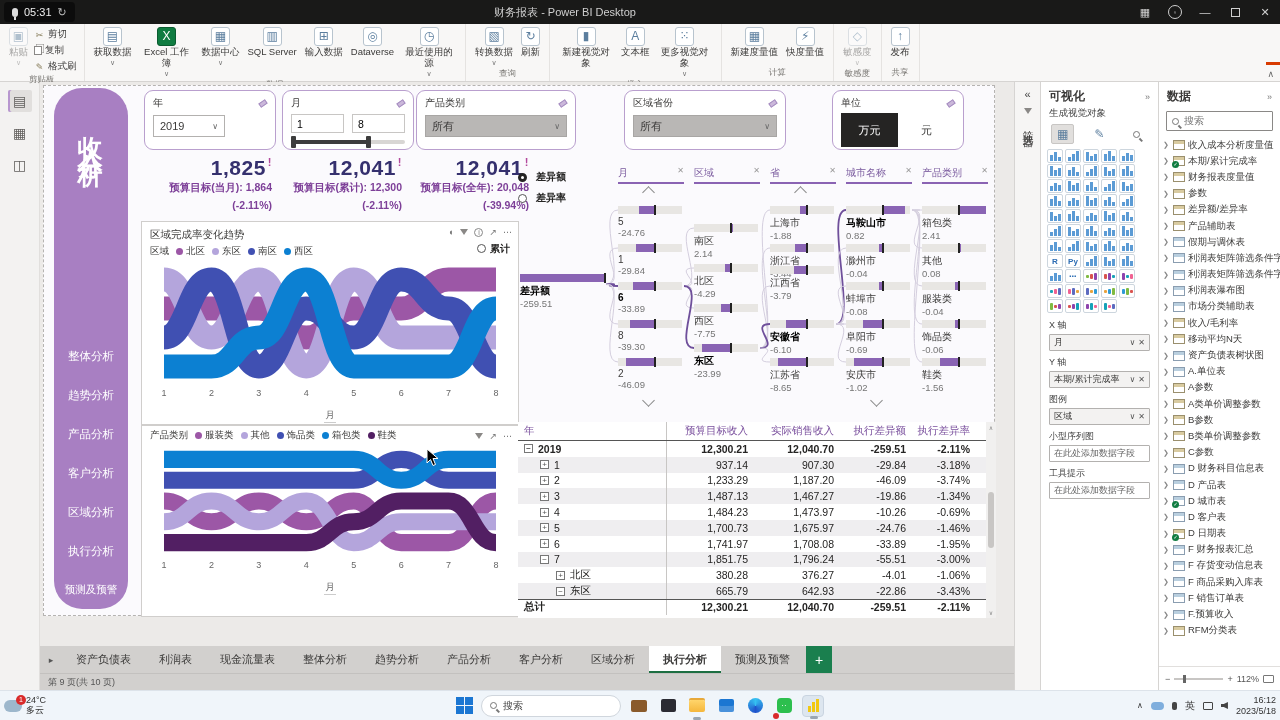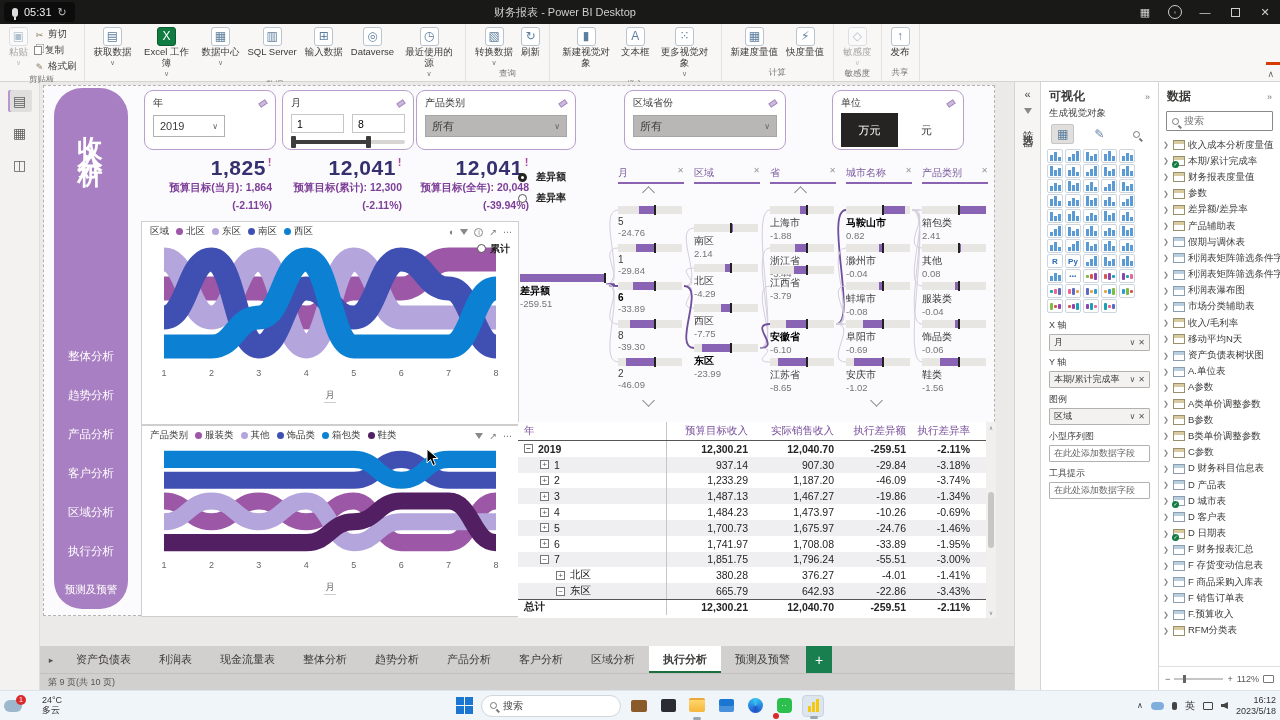--- a/index.html
+++ b/index.html
@@ -161,21 +161,21 @@
 .ditem .ch{color:#888;font-size:7px;width:7px;flex:0 0 7px}
 .tblic{width:12px;height:10px;border:1px solid #8a9db0;background:linear-gradient(#b9cfdf,#b9cfdf) 0 0/100% 3px no-repeat,#fff;position:relative;flex:0 0 12px}
 .tblic.meas{border-color:#9a8f6d;background:linear-gradient(#d9cba0,#d9cba0) 0 0/100% 3px no-repeat,#fff}
 .tblic .ck{position:absolute;left:-2px;bottom:-3px;width:7px;height:7px;background:#107c41;border-radius:50%;color:#fff;font-size:5px;line-height:7px;text-align:center}
 .zoomrow{height:24px;border-top:1px solid #e1dfdd;display:flex;align-items:center;gap:4px;padding:0 6px;font-size:9px;color:#555}
 .ztrack{flex:1;height:2px;background:#c8c6c4;position:relative}
 .zthumb{position:absolute;left:18%;top:-3px;width:3px;height:8px;background:#666}
 .fitic{width:11px;height:8px;border:1px solid #777;border-radius:1px}
 
 .taskbar{height:30px;background:#f0f5fa;border-top:1px solid #dde3ea;display:flex;align-items:center;position:relative;flex:0 0 30px}
-.weather{position:absolute;left:4px;display:flex;align-items:center;gap:20px;font-size:9px;color:#333;line-height:1.1}
+.weather{position:absolute;left:4px;display:flex;align-items:center;gap:4px;font-size:9px;color:#333;line-height:1.1}
 .wcloud{width:18px;height:12px;background:#9db7cc;border-radius:6px;position:relative}
 .wcloud .badge{position:absolute;right:-4px;top:-5px;background:#d92b2b;color:#fff;border-radius:50%;width:10px;height:10px;font-size:7px;text-align:center;line-height:10px}
 .tcenter{position:absolute;left:50%;transform:translateX(-50%);display:flex;align-items:center;gap:7px}
 .winlogo{width:18px;height:18px;display:grid;grid-template-columns:8px 8px;grid-template-rows:8px 8px;gap:1px}
 .winlogo i{background:#1b76d2}
 .tsearch{width:140px;height:22px;background:#fff;border:1px solid #d0d6dd;border-radius:11px;display:flex;align-items:center;gap:6px;padding:0 8px;font-size:10px;color:#444}
 .tapp{width:22px;height:22px;border-radius:4px;position:relative;display:flex;align-items:center;justify-content:center}
 .tapp .openline{position:absolute;bottom:-3px;left:7px;width:8px;height:2.5px;border-radius:2px;background:#9aa6b2}
 .tapp.active{background:#dde6ef;border:1px solid #c9d4e0}
 .tray{position:absolute;right:4px;display:flex;align-items:center;gap:8px;font-size:10px;color:#333}
@@ -428,21 +428,21 @@
             <div class="kpi" style="left: 230px; top: 74px; width: 132px; height: 66px;">
               <div class="v"><span>12,041</span><span class="bang">!</span></div>
               <div class="t">预算目标(累计): 12,300</div>
               <div class="p">(-2.11%)</div>
             </div>
             <div class="kpi" style="left: 357px; top: 74px; width: 132px; height: 66px;">
               <div class="v"><span>12,041</span><span class="bang">!</span></div>
               <div class="t">预算目标(全年): 20,048</div>
               <div class="p">(-39.94%)</div>
             </div>
-            <div class="card sel" style="left: 102px; top: 140px; width: 376px; height: 202px;"><div class="c-icons">
+            <div class="card sel" style="left: 102px; top: 140px; width: 376px; height: 202px;"><div class="c-title">区域完成率变化趋势</div><div class="c-icons">
                 <span>◐</span>
                 <span class="funnel"></span>
                 <span class="iinfo">i</span>
                 <span>↗</span>
                 <span>⋯</span>
               </div><div class="c-radio"><span class="radio"></span><span>累计</span></div><div class="c-legend">
                 <span>区域</span>
                 <span><span class="ldot" style="background: rgb(156, 87, 166);"></span><span>北区</span></span>
                 <span><span class="ldot" style="background: rgb(180, 165, 220);"></span><span>东区</span></span>
                 <span><span class="ldot" style="background: rgb(64, 80, 178);"></span><span>南区</span></span>
@@ -838,21 +838,21 @@
                 <div class="mcn mc4">-3.00%</div>
               </div>
               <div class="mrow">
                 <div class="mc0" style="padding-left: 38px;">
                   <span class="exp">+</span>
                   <span>北区</span>
                 </div>
                 <div class="mcn mc1 first">380.28</div>
                 <div class="mcn mc2">376.27</div>
                 <div class="mcn mc3">-4.01</div>
-                <div class="mcn mc4">-1.41%</div>
+                <div class="mcn mc4">-1.06%</div>
               </div>
               <div class="mrow stripe">
                 <div class="mc0" style="padding-left: 38px;">
                   <span class="exp">−</span>
                   <span>东区</span>
                 </div>
                 <div class="mcn mc1 first">665.79</div>
                 <div class="mcn mc2">642.93</div>
                 <div class="mcn mc3">-22.86</div>
                 <div class="mcn mc4">-3.43%</div>

